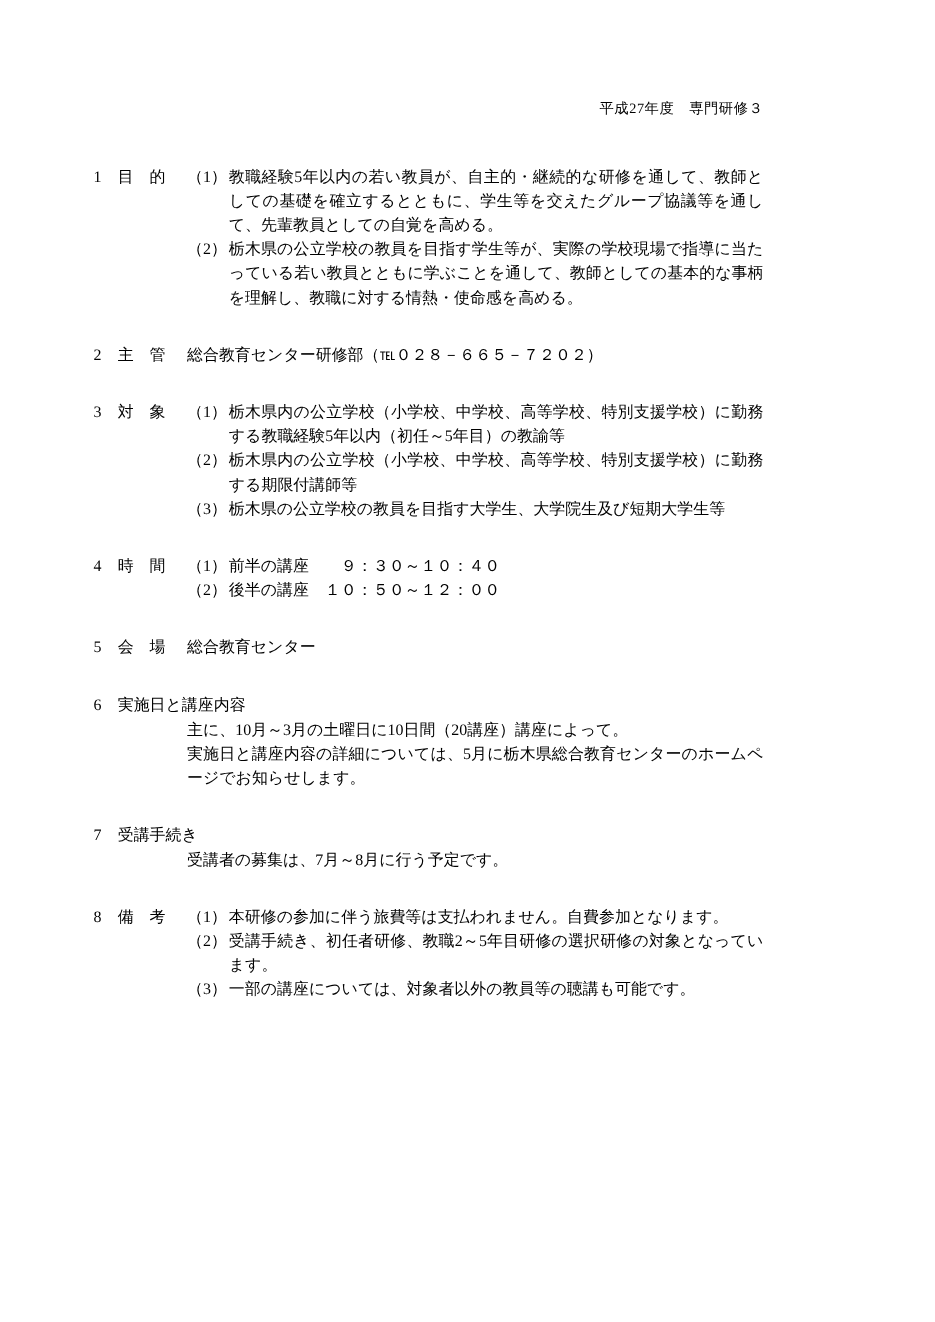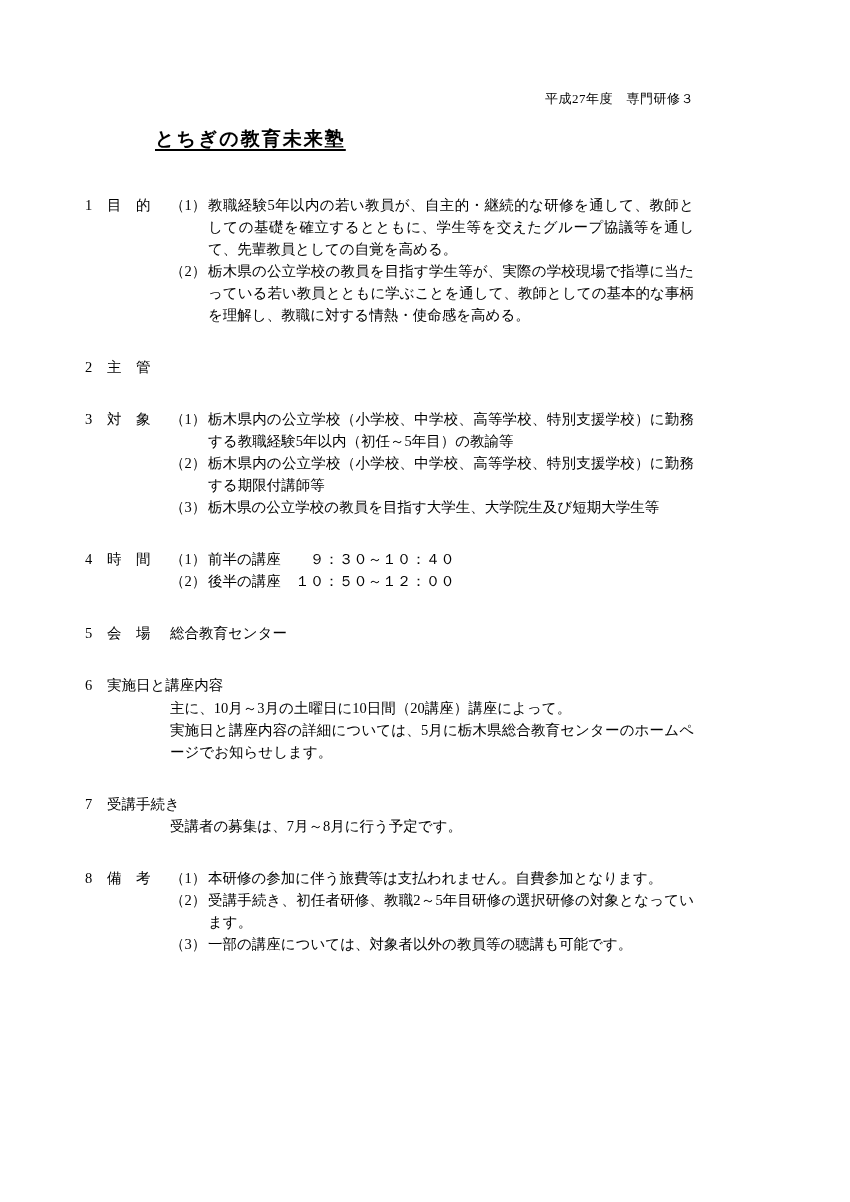--- a/index.html
+++ b/index.html
@@ -32,21 +32,20 @@
   .marker { flex:0 0 38px; }
   .item-text { flex:1; min-width:0; }
   .item.no-marker .item-text { flex:1; }
 </style>
 </head>
 <body>
 
 <div class="page">
   <div class="header-right">平成27年度　専門研修３</div>
 
-  <h1 class="doc-title">とちぎの教育未来塾</h1>
 
   <div class="sections">
       <div class="section">
         <div class="sec-row">
           <span class="sec-num">1</span>
           <span class="sec-label">目　的</span>
           <div class="sec-content">
             <div class="item">
               <span class="marker">（1）</span>
               <span class="item-text">教職経験5年以内の若い教員が、自主的・継続的な研修を通して、教師としての基礎を確立するとともに、学生等を交えたグループ協議等を通して、先輩教員としての自覚を高める。</span>
@@ -55,20 +54,25 @@
               <span class="marker">（2）</span>
               <span class="item-text">栃木県の公立学校の教員を目指す学生等が、実際の学校現場で指導に当たっている若い教員とともに学ぶことを通して、教師としての基本的な事柄を理解し、教職に対する情熱・使命感を高める。</span>
             </div>
           </div>
         </div>
       </div>
       <div class="section">
         <div class="sec-row">
           <span class="sec-num">2</span>
           <span class="sec-label">主　管</span>
+          <div class="sec-content">
+            <div class="item no-marker">
+              <span class="item-text">総合教育センター研修部（℡０２８－６６５－７２０２）</span>
+            </div>
+          </div>
         </div>
       </div>
       <div class="section">
         <div class="sec-row">
           <span class="sec-num">3</span>
           <span class="sec-label">対　象</span>
           <div class="sec-content">
             <div class="item">
               <span class="marker">（1）</span>
               <span class="item-text">栃木県内の公立学校（小学校、中学校、高等学校、特別支援学校）に勤務する教職経験5年以内（初任～5年目）の教諭等</span>

